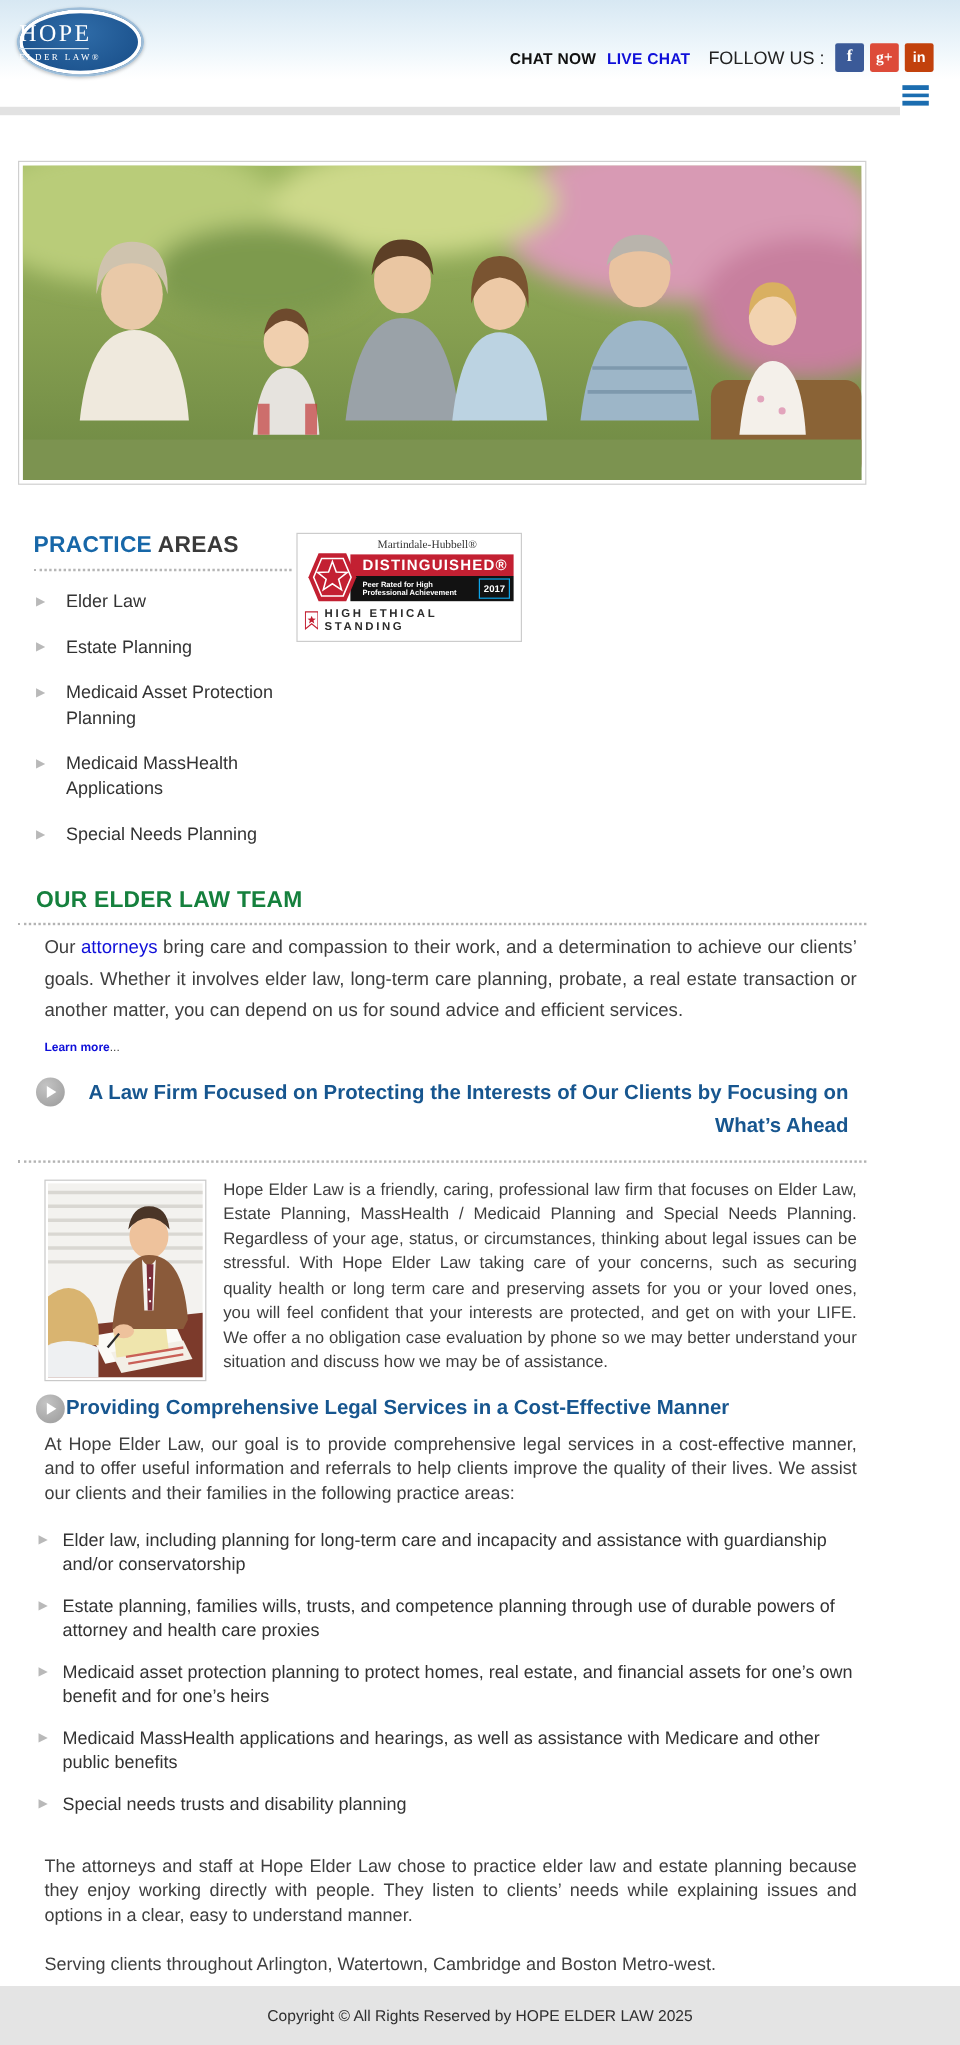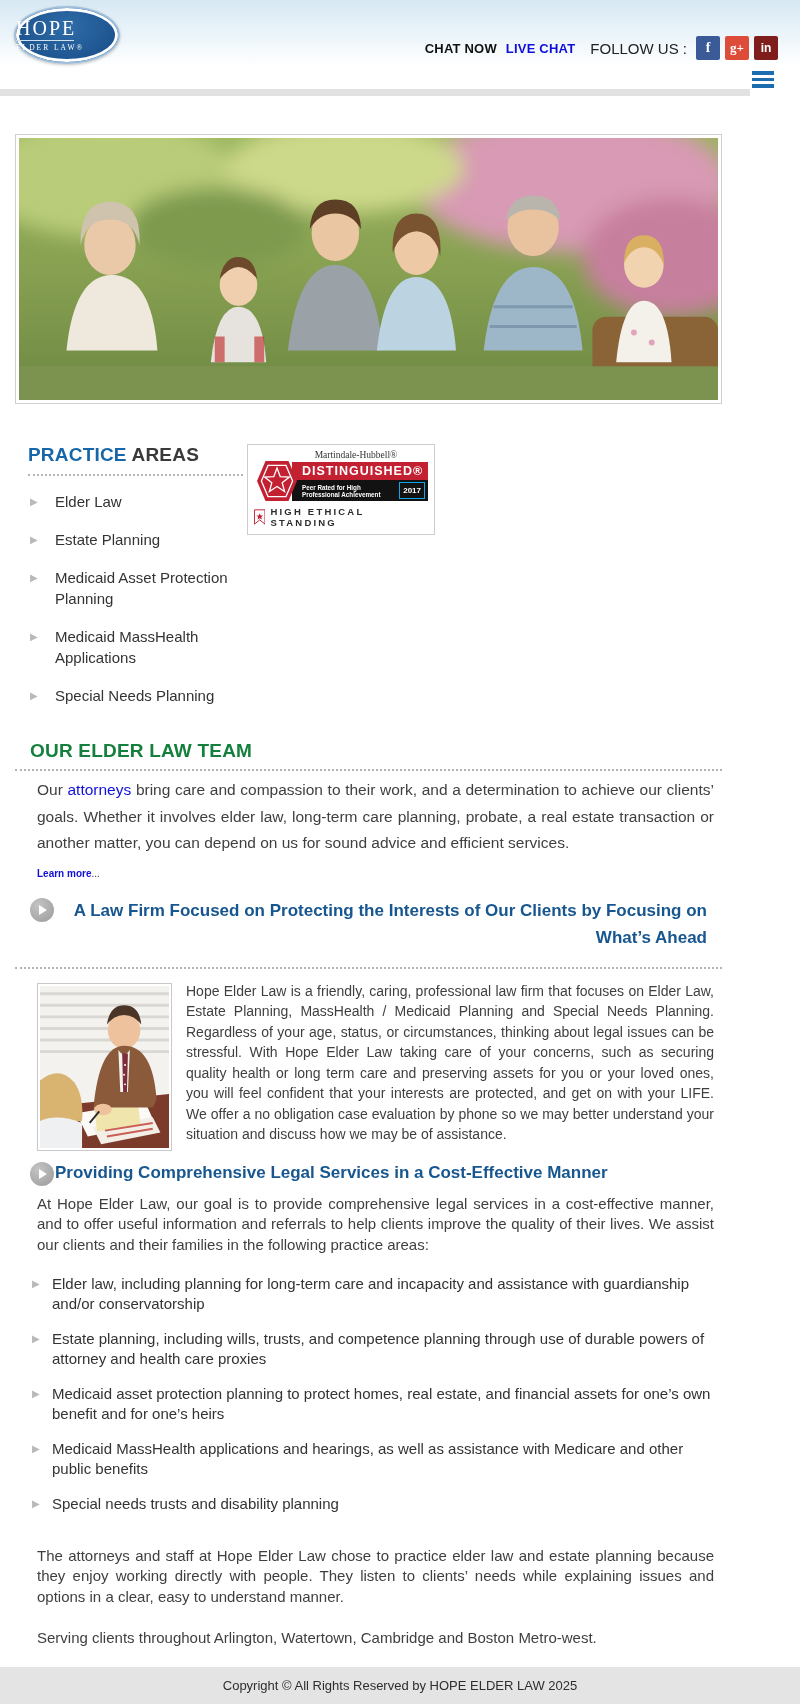--- a/index.html
+++ b/index.html
@@ -24,21 +24,21 @@
   .logo-bottom { font-family:"Liberation Serif","DejaVu Serif",serif; font-size:7.5px; letter-spacing:2px; }
   .topbar { position:absolute; top:16px; right:22px; display:flex; align-items:center; gap:9px;margin-top:20px; }
   .chat-now { font-size:13px; font-weight:bold; color:#111; letter-spacing:.2px; }
   .live-chat { font-size:13px; font-weight:bold; color:#0f0fd9; letter-spacing:.2px; text-decoration:none; }
   .follow-us { font-size:15px; color:#222; margin-left:6px; }
   .social { display:flex; gap:5px; }
   .social-btn { width:24px; height:24px; border-radius:2px; display:flex; align-items:center; justify-content:center;
     color:#fff; font-weight:bold; font-size:14px; text-decoration:none; font-family:"Liberation Serif",serif; }
   .fb { background:#3b5a98; }
   .gp { background:#dd4b39; font-size:13px; }
-  .li { background:#7f1d1d; font-family:"Liberation Sans",sans-serif; font-size:12px; }
+  .li { background:#c2410c; font-family:"Liberation Sans",sans-serif; font-size:12px; }
   .gray-band { position:absolute; top:89px; left:0; width:750px; height:7px; background:#e2e2e2; }
   .hamburger { position:absolute; top:71px; right:26px; width:22px; height:17px; cursor:pointer; }
   .hamburger span { display:block; width:22px; height:3.5px; background:#1b6db0; margin-bottom:3px; }
   
   .wrap { width:737px; padding:12px 0 0 15px; }
   
   .hero-frame { margin-top:26px; width:707px; height:270px; border:1px solid #cfcfcf; background:#fff; padding:3px; }
   .hero-frame svg { display:block; width:100%; height:100%; }
   
   .two-col { display:flex; margin-top:40px; }
@@ -91,21 +91,21 @@
     padding-left:18px; margin-top:14px; }
   .services-h .play-circle { left:-7px; top:3px; }
   .services-intro { clear:both; font-size:15px; line-height:20.5px; text-align:justify; color:#3f3f3f;
     padding:8px 8px 0 22px; }
   .svc-list { list-style:none; margin-top:14px; padding-right:8px; }
   .svc-list li { display:flex; font-size:15px; line-height:20.5px; color:#333; padding:4.5px 0 4.5px 15px; margin-bottom:5px; }
   .svc-list .arrow-bullet { width:22px; line-height:20.5px; }
   .closing { font-size:15px; line-height:20.5px; text-align:justify; color:#3f3f3f; padding:22px 8px 0 22px; }
   .serving { font-size:15px; color:#3f3f3f; padding:22px 8px 0 22px; }
   
-  .footer { position:absolute; left:0; bottom:0; width:800px; height:37px; background:#e4e4e4;
+  .footer { position:absolute; left:0; bottom:0; width:800px; height:49px; background:#e4e4e4;
     display:flex; align-items:center; justify-content:center; }
   .footer-inner { width:737px; text-align:center; font-size:13px; color:#2e2e2e; }
 </style>
 </head>
 <body>
 
 <div class="header">
   <div class="header-grad"></div>
   <div class="logo">
     <div class="logo-top">HOPE</div>
@@ -309,21 +309,21 @@
 
     <p class="services-intro">At Hope Elder Law, our goal is to provide comprehensive legal services in a cost-effective manner, and to offer useful information and referrals to help clients improve the quality of their lives. We assist our clients and their families in the following practice areas:</p>
 
     <ul class="svc-list">
       <li>
           <span class="arrow-bullet">▶</span>
           <span>Elder law, including planning for long-term care and incapacity and assistance with guardianship and/or conservatorship</span>
         </li>
       <li>
           <span class="arrow-bullet">▶</span>
-          <span>Estate planning, including wills, trusts, and competence planning through use of durable powers of attorney and health care proxies</span>
+          <span>Estate planning, families wills, trusts, and competence planning through use of durable powers of attorney and health care proxies</span>
         </li>
       <li>
           <span class="arrow-bullet">▶</span>
           <span>Medicaid asset protection planning to protect homes, real estate, and financial assets for one’s own benefit and for one’s heirs</span>
         </li>
       <li>
           <span class="arrow-bullet">▶</span>
           <span>Medicaid MassHealth applications and hearings, as well as assistance with Medicare and other public benefits</span>
         </li>
       <li>

